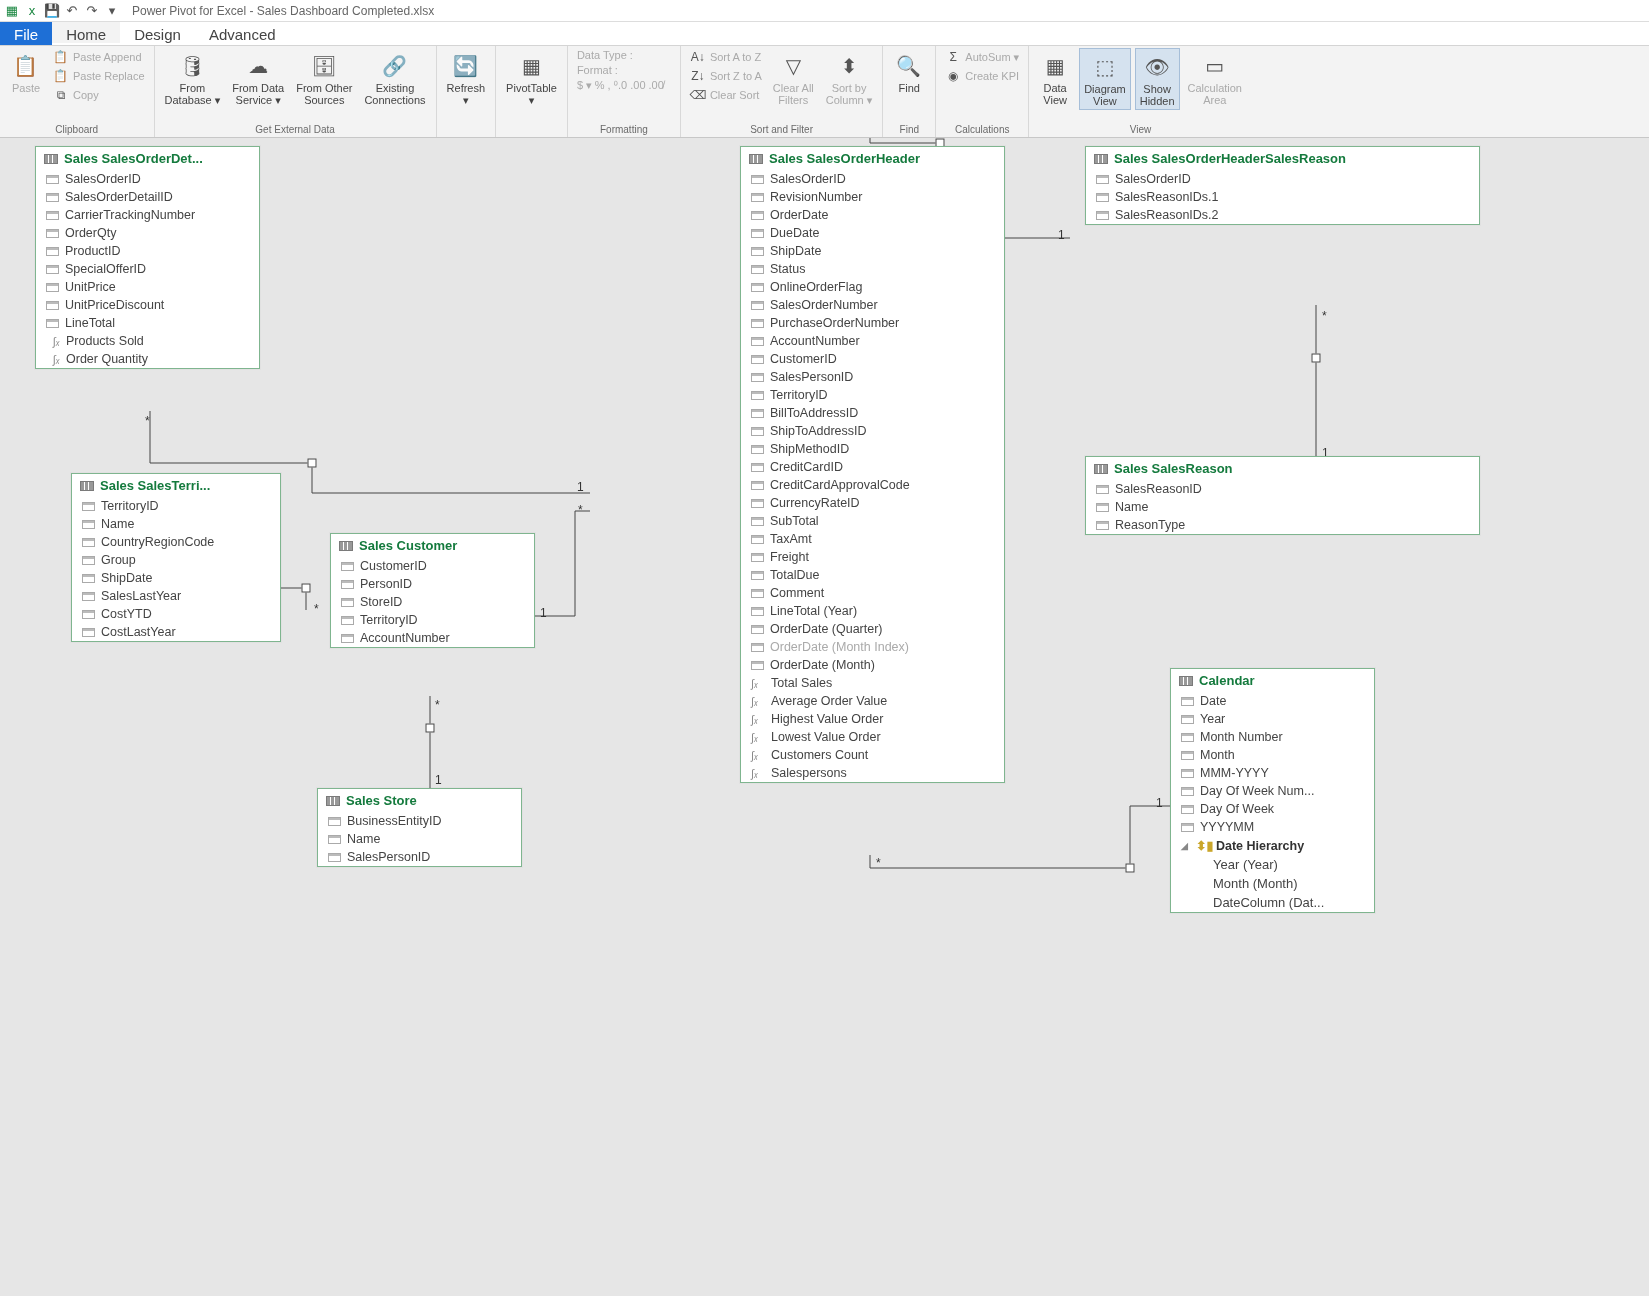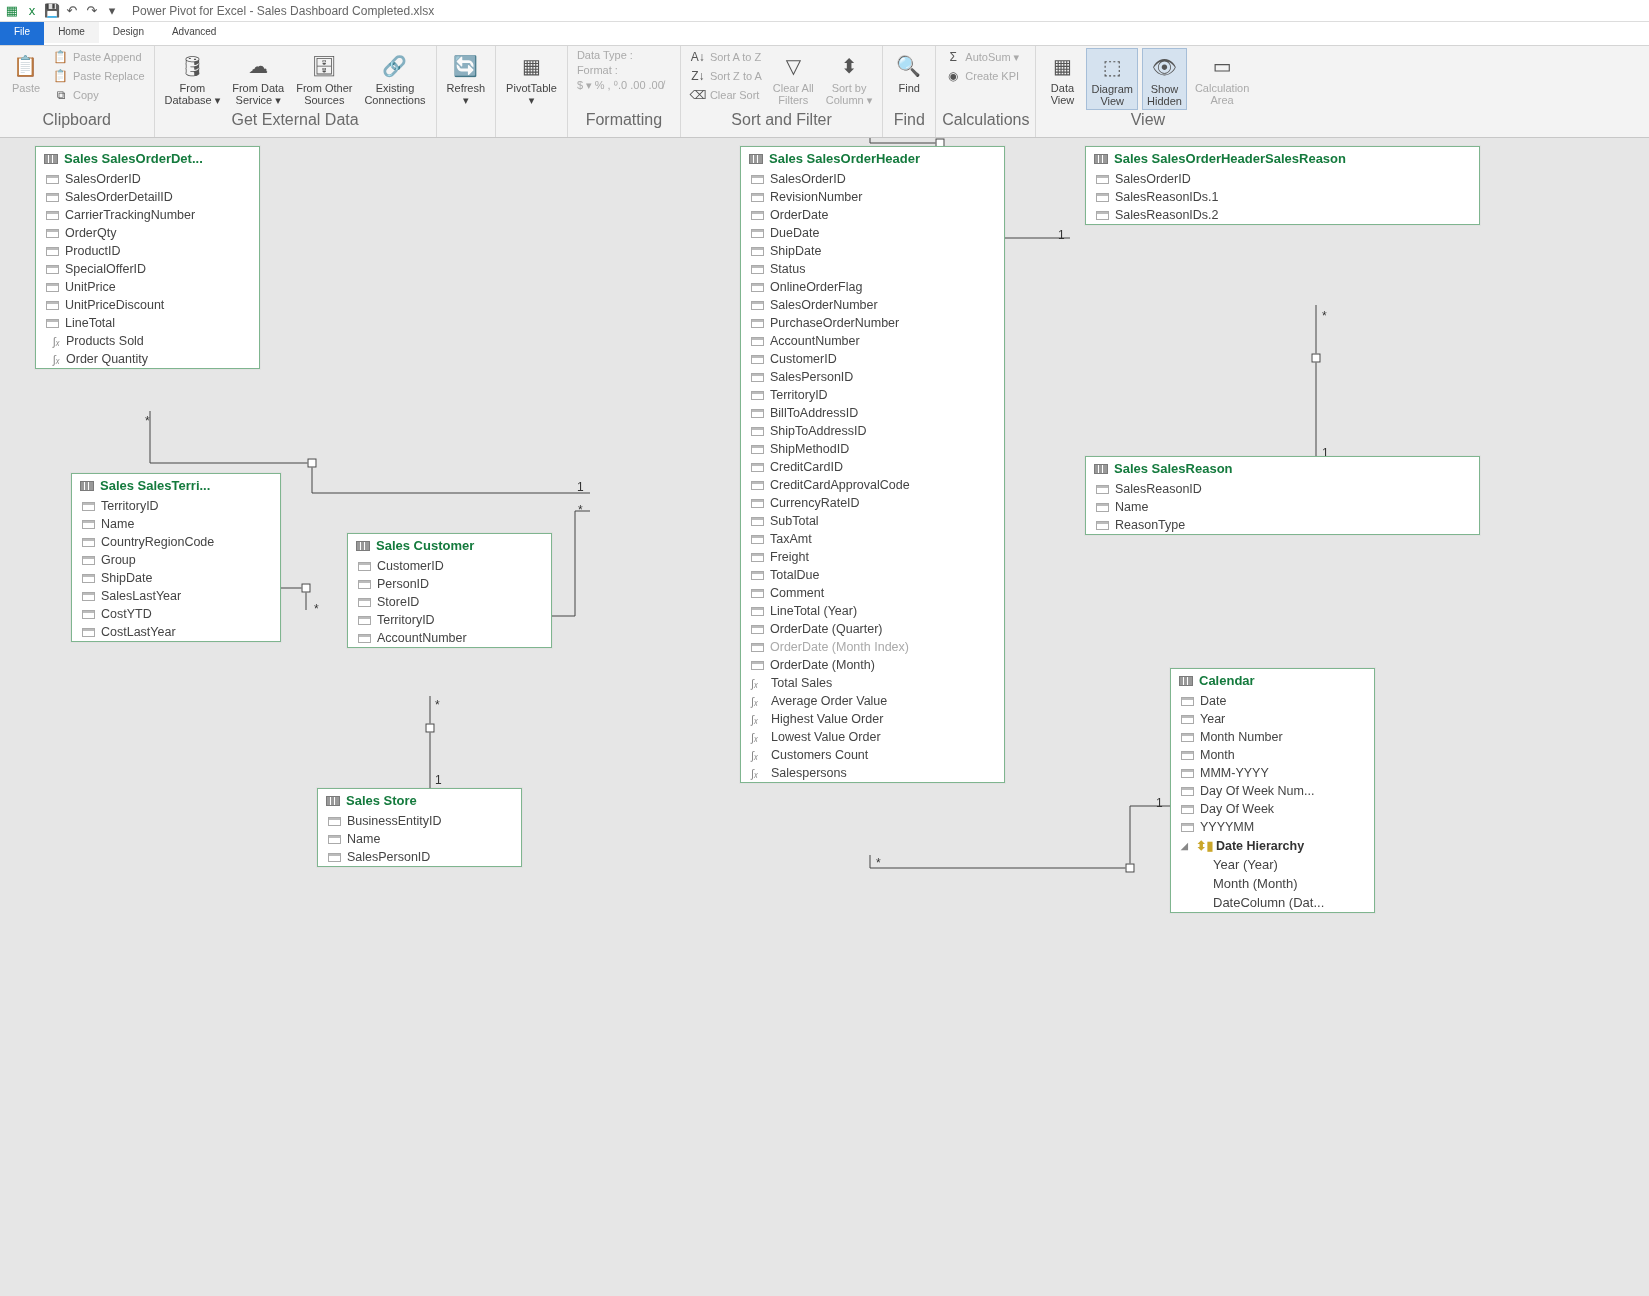--- a/index.html
+++ b/index.html
@@ -36,21 +36,21 @@
   
   .tabs {
     height: 24px;
     background: #fff;
     display: flex;
     align-items: stretch;
     border-bottom: 1px solid #d4d4d4;
   }
   .tab {
     padding: 4px 14px;
-    font-size: 10px;
+    font-size: 15px;
     color: #444;
     cursor: pointer;
   }
   .tab.file {
     background: #1e6fd6;
     color: #fff;
   }
   .tab.active {
     background: #f3f3f3;
     border-bottom: 2px solid #fff;
@@ -72,23 +72,23 @@
     justify-content: space-between;
   }
   .ribbon-group .group-body {
     display: flex;
     align-items: flex-start;
     gap: 4px;
     flex:1;
   }
   .ribbon-group .group-label {
     text-align: center;
-    font-size: 16px;
+    font-size: 10px;
     color: #6a6a6a;
-    padding-bottom: 7px;
+    padding-bottom: 1px;
   }
   .rbtn {
     display: flex;
     flex-direction: column;
     align-items: center;
     justify-content: flex-start;
     padding: 2px 4px;
     min-width: 40px;
     text-align: center;
     font-size: 11px;
@@ -492,21 +492,21 @@
           <span class="cicon"></span>
           <span>CostYTD</span>
         </div>
         <div class="erow">
           <span class="cicon"></span>
           <span>CostLastYear</span>
         </div>
       </div>
   </div>
 
-  <div class="entity" style="left:330px; top:395px; width:205px;margin-left:17px;">
+  <div class="entity" style="left:330px; top:395px; width:205px;">
     <div class="ehdr">
         <span class="eicon"></span>
         <span>Sales Customer</span>
       </div>
     <div id="cols-customer">
         <div class="erow">
           <span class="cicon"></span>
           <span>CustomerID</span>
         </div>
         <div class="erow">

